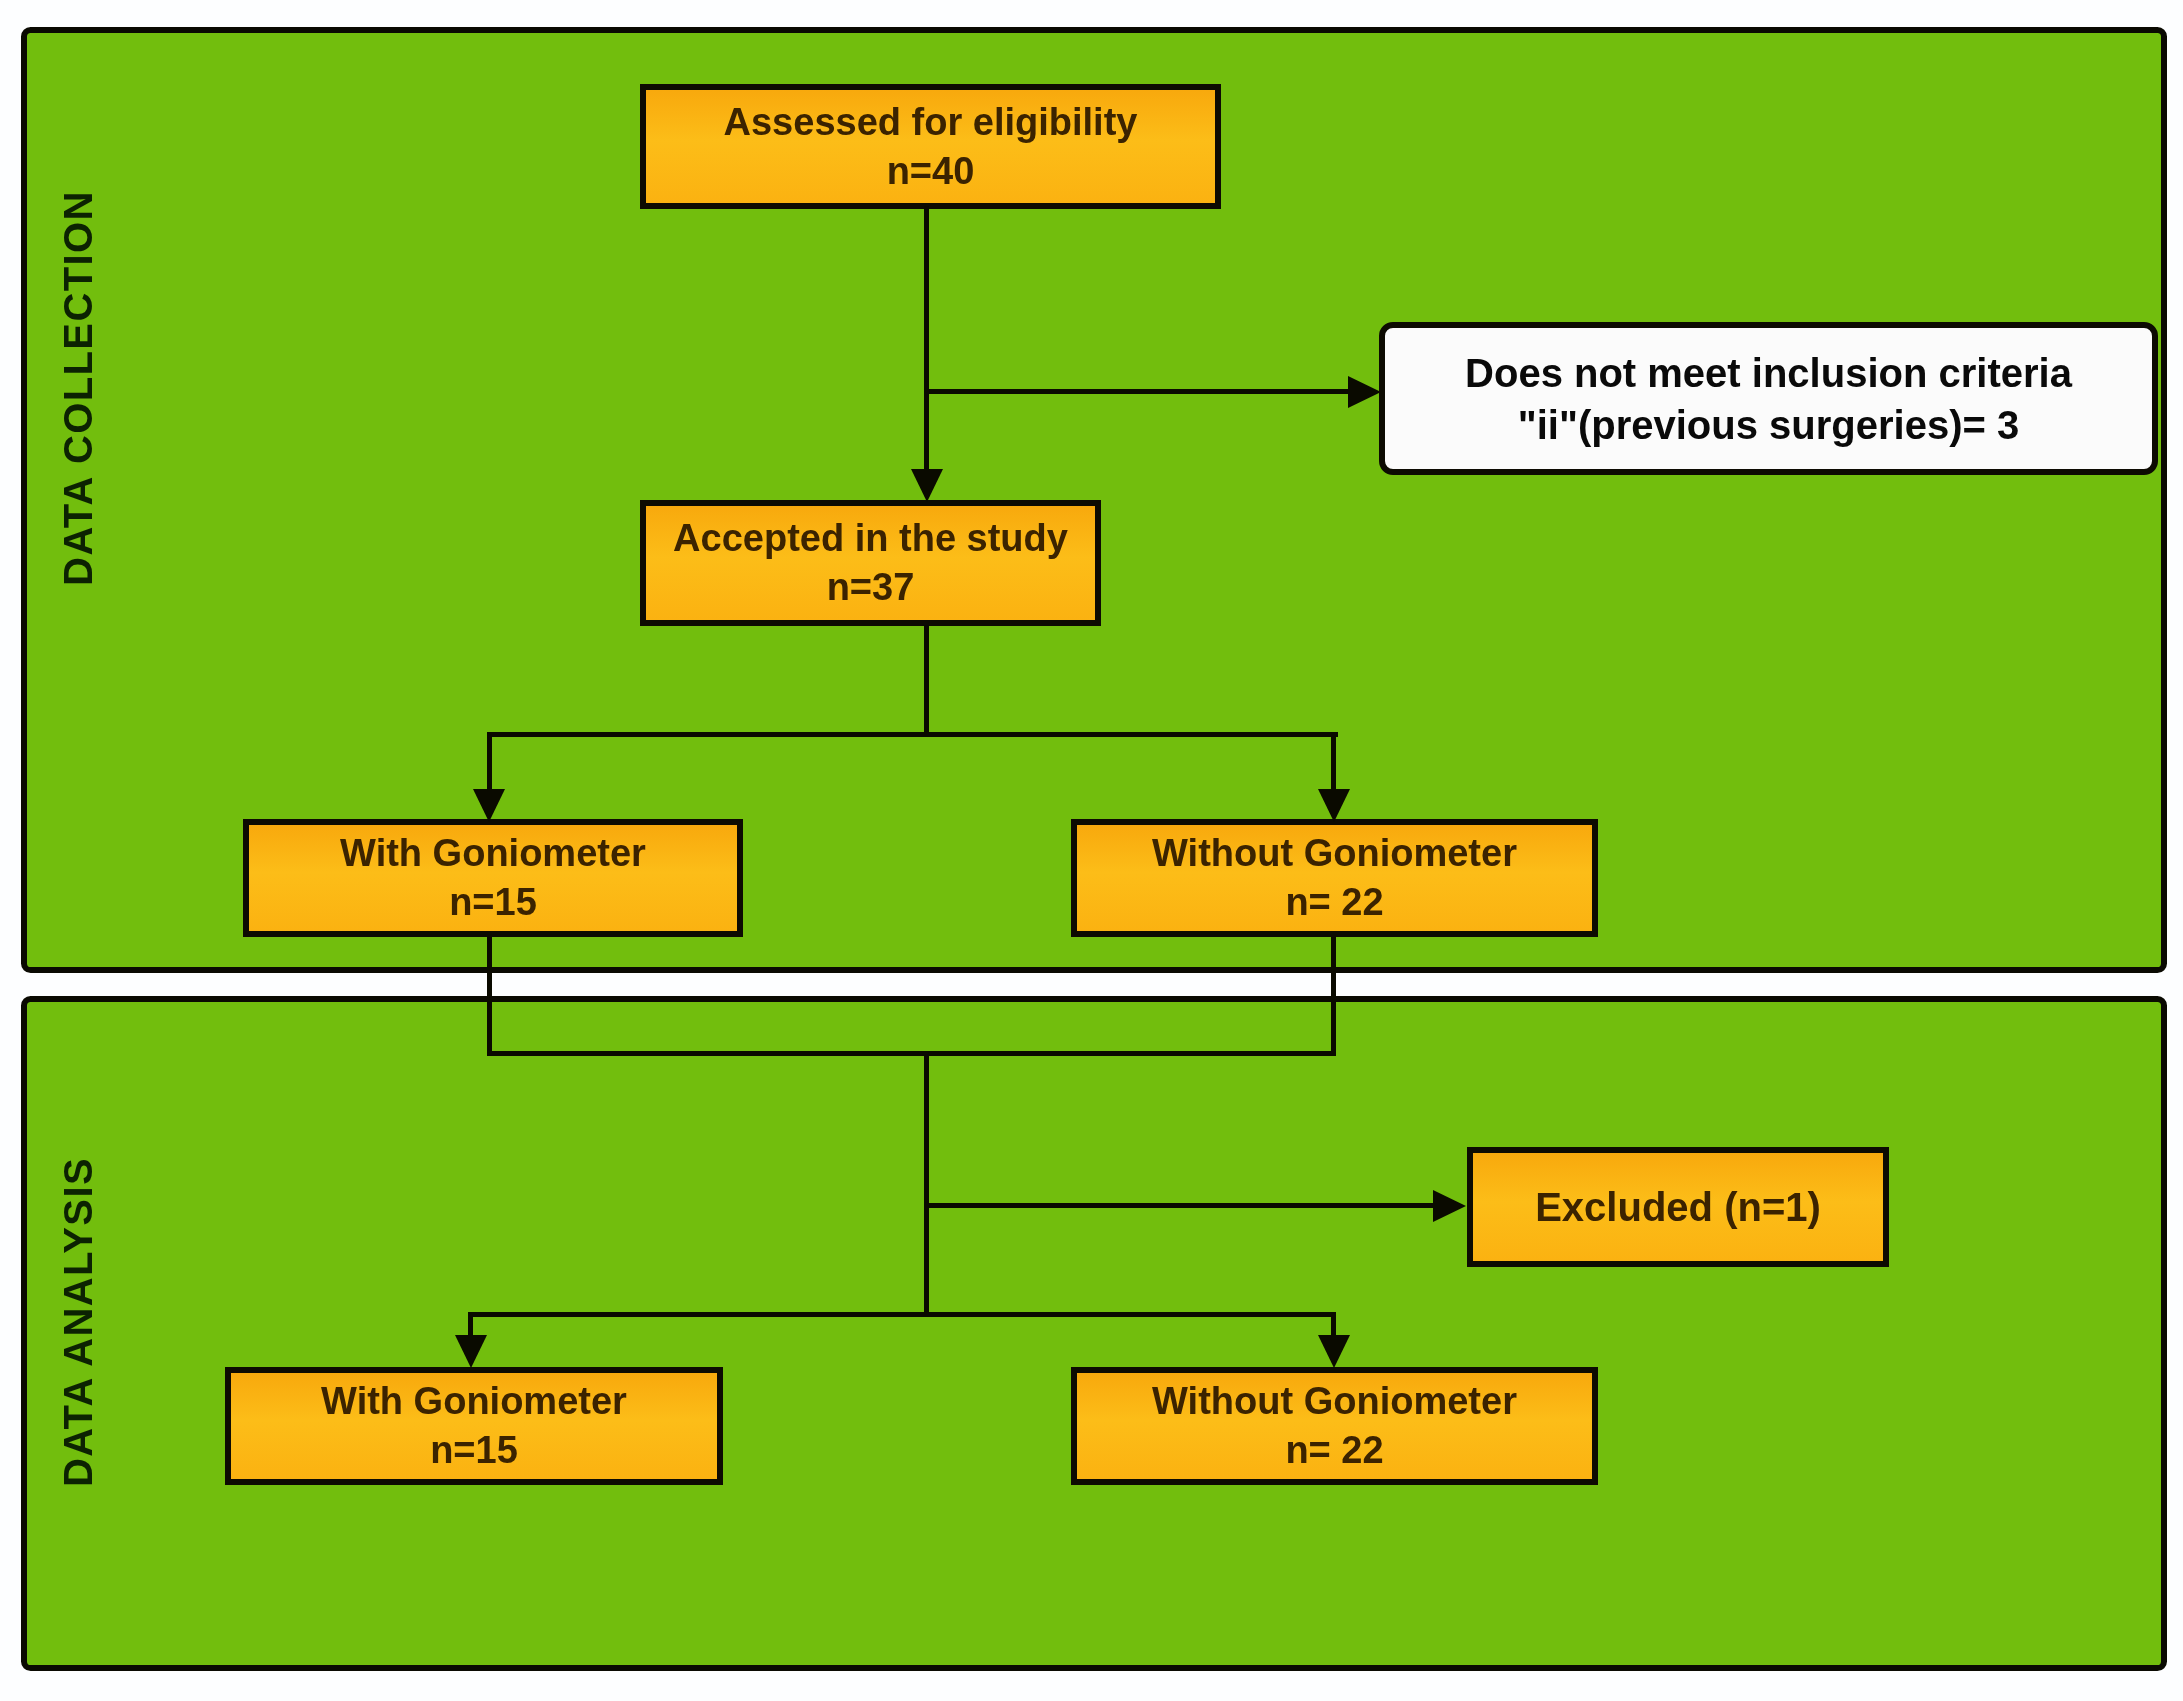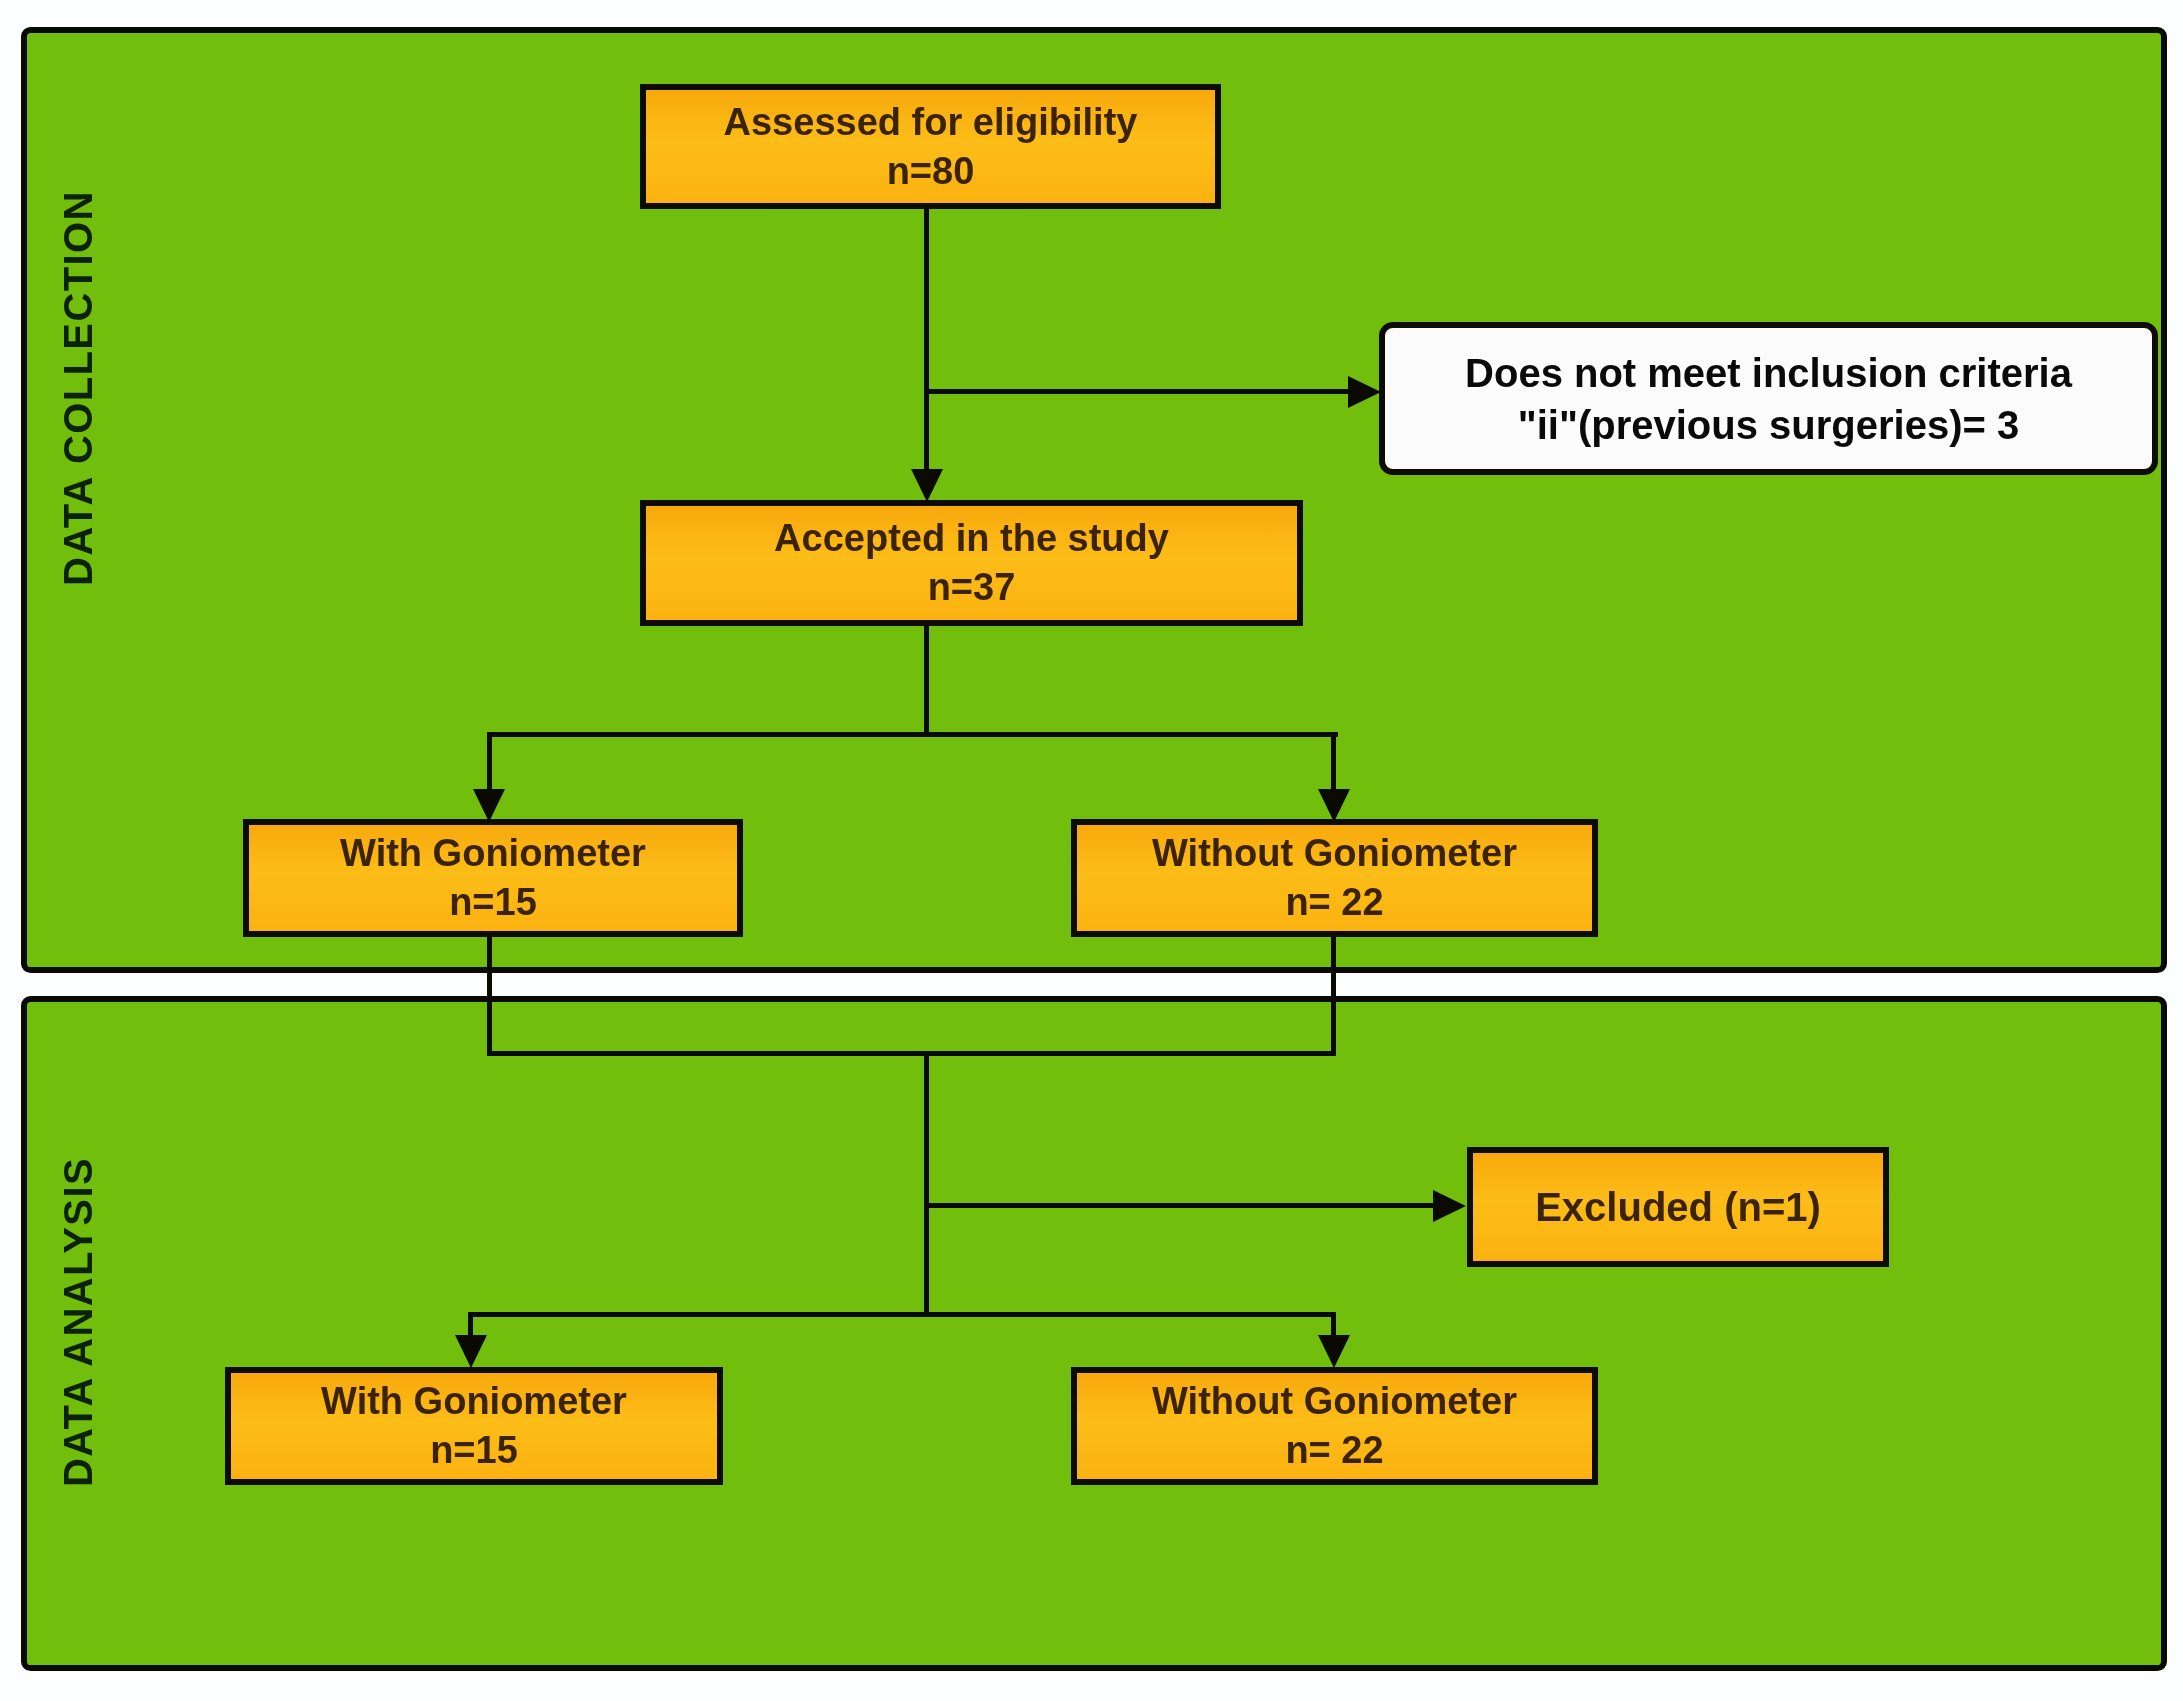--- a/index.html
+++ b/index.html
@@ -53,21 +53,21 @@
   }
   .fbox.white{
     background:#fbfbfb;
     color:#0a0a0a;
     font-size:40px;
     line-height:52px;
   }
   .b-assessed{left:640px;top:84px;width:581px;height:125px;}
   .b-excluded3{left:1560px;top:203px;width:421px;height:186px;padding-bottom:65px;font-size:40px;}
   .b-reason{left:1379px;top:322px;width:779px;height:153px;z-index:5;border-radius:14px;}
-  .b-accepted{left:640px;top:500px;width:663px;height:126px;}
+  .b-accepted{left:640px;top:500px;width:461px;height:126px;}
   .b-topwith{left:243px;top:819px;width:500px;height:118px;}
   .b-topwithout{left:1071px;top:819px;width:527px;height:118px;}
   .b-excluded0{left:1467px;top:1147px;width:422px;height:120px;font-size:40px;}
   .b-botwith{left:225px;top:1367px;width:498px;height:118px;}
   .b-botwithout{left:1071px;top:1367px;width:527px;height:118px;}
   .line{position:absolute;background:#0a0a00;z-index:3;}
   .arrow-down{
     position:absolute;width:0;height:0;z-index:4;
     border-left:16px solid transparent;
     border-right:16px solid transparent;
@@ -113,21 +113,21 @@
   <div class="arrow-right" style="left:1433px;top:1190px;"></div>
 
   <div class="line" style="left:468px;top:1312px;width:868px;height:4.8px;"></div>
   <div class="line" style="left:468px;top:1312px;width:4.8px;height:27.5px;"></div>
   <div class="arrow-down" style="left:455px;top:1335px;"></div>
   <div class="line" style="left:1331px;top:1312px;width:4.8px;height:27.5px;"></div>
   <div class="arrow-down" style="left:1318px;top:1335px;"></div>
 
   <div class="fbox b-assessed">
     <span>Assessed for eligibility</span>
-    <span>n=80</span>
+    <span>n=40</span>
   </div>
 
 
   <div class="fbox white b-reason">
     <span>Does not meet inclusion criteria</span>
     <span>"ii"(previous surgeries)= 3</span>
   </div>
 
   <div class="fbox b-accepted">
     <span>Accepted in the study</span>

